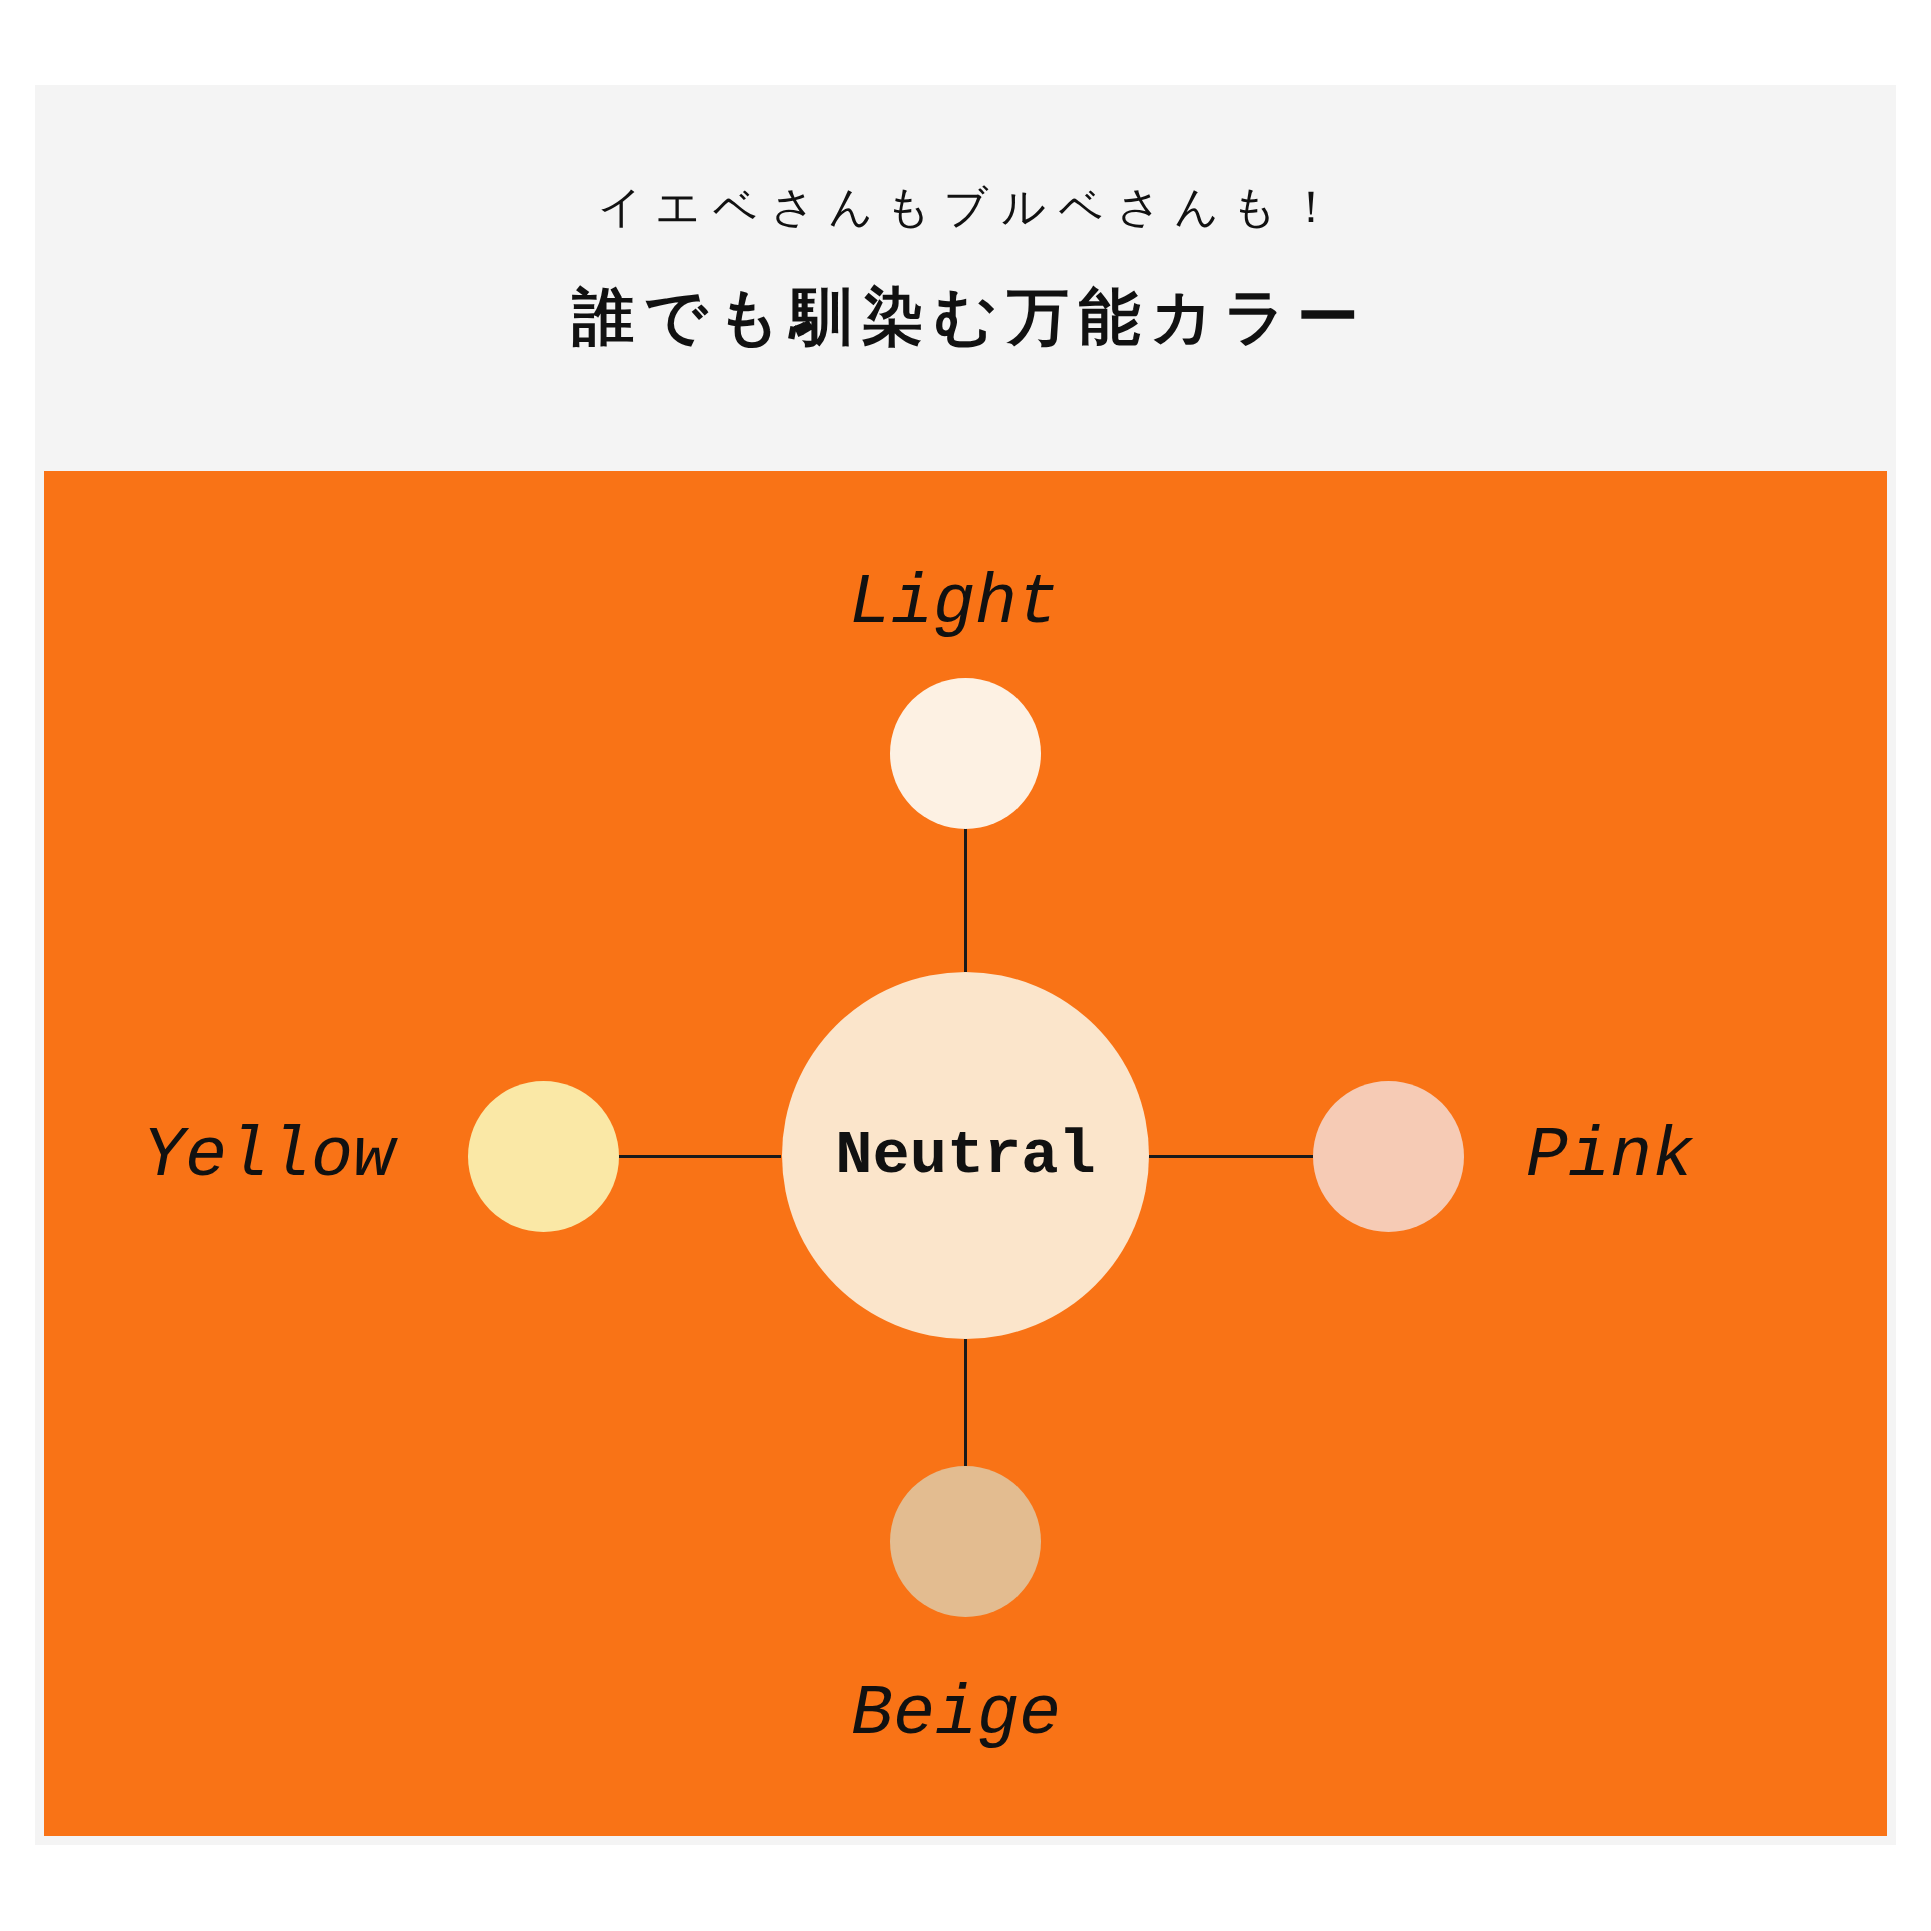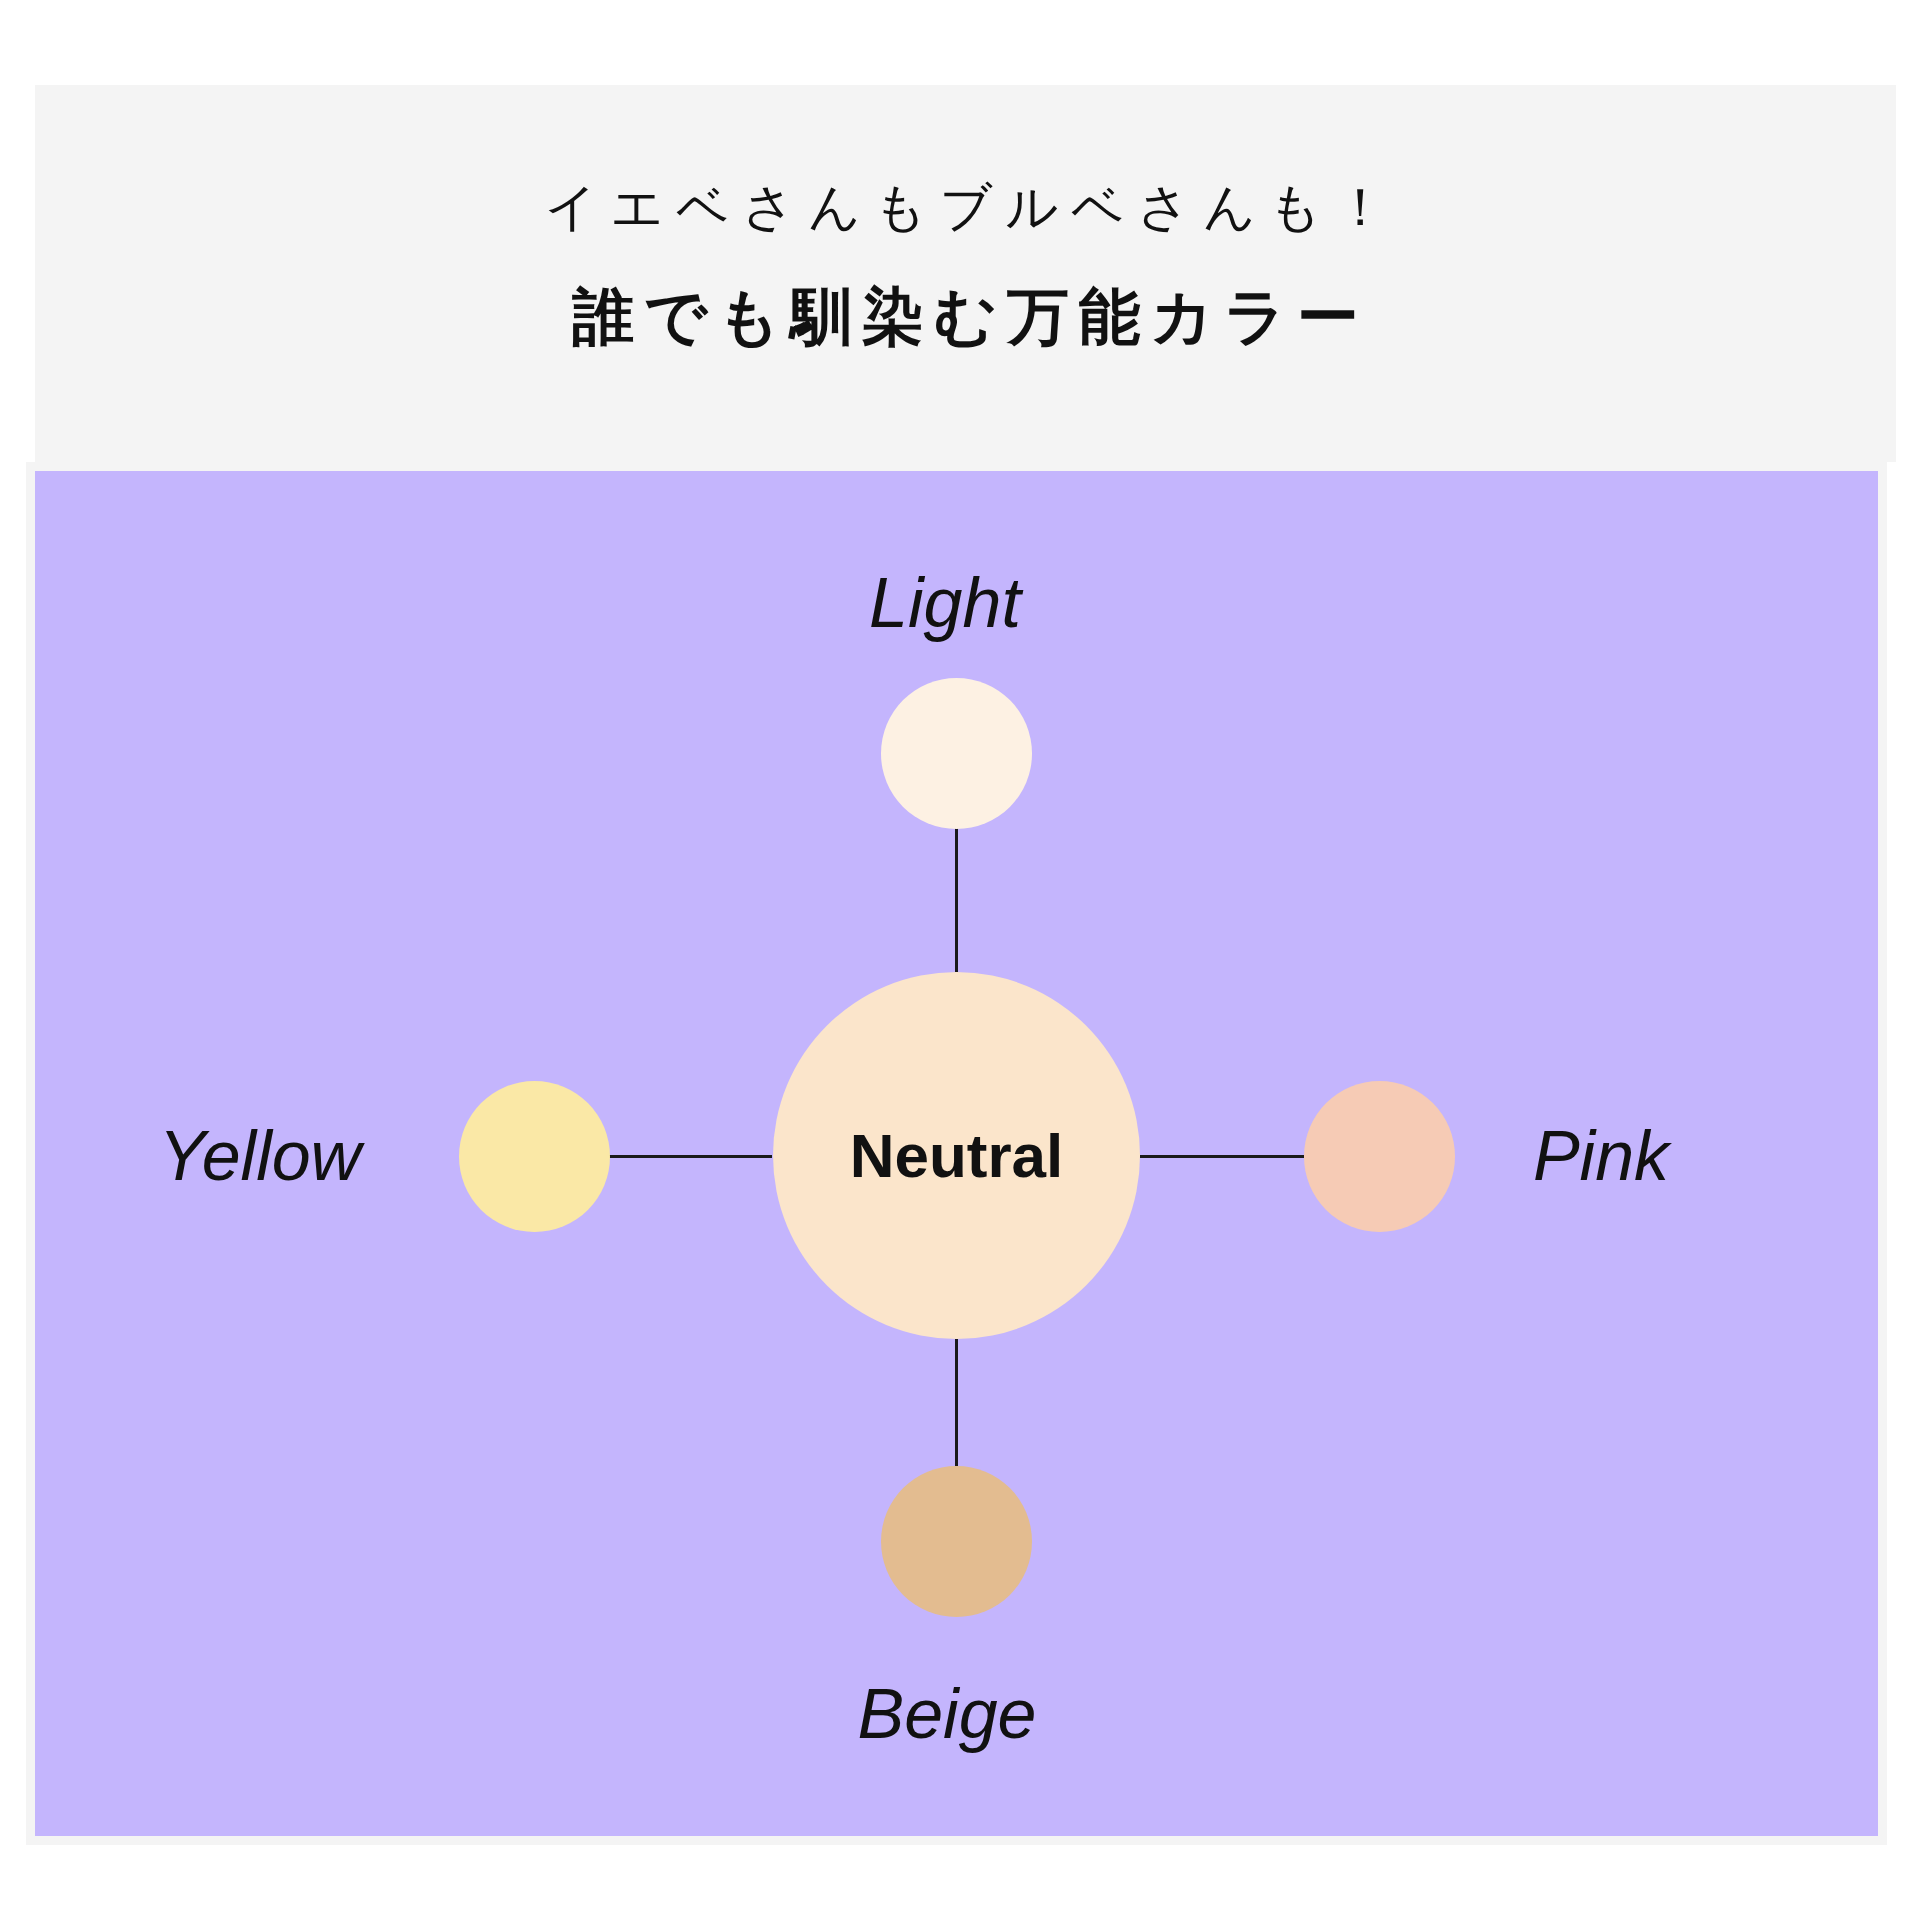--- a/index.html
+++ b/index.html
@@ -18,45 +18,46 @@
     left: 35px; top: 85px;
     width: 1861px; height: 377px;
     display: flex;
     flex-direction: column;
     align-items: center;
     justify-content: flex-start;
     padding-top: 93px;
     box-sizing: border-box;
   }
   .subtitle {
-    font-size: 52px;
+    font-size: 44px;
     font-weight: 500;
     letter-spacing: 12.6px;
     line-height: 58px;
     color: #111111;
     text-indent: 12.6px;
   }
   .title {
     margin: 23px 0 0 0;
     font-size: 62px;
     font-weight: 700;
     letter-spacing: 9.7px;
     line-height: 116px;
     color: #111111;
     text-indent: 9.7px;
   }
 
   
   .board {
     position: absolute;
-    left: 26px; top: 462px;
+    left: 35px; top: 462px;
     width: 1861px; height: 1383px;
-    background: #c4b5fd;
+    background: #f97316;
     border: 9.7px solid #f4f4f4;
     box-sizing: border-box;
+    font-family: Liberation Mono, monospace;
   }
 
   .node {
     position: absolute;
     width: 151px; height: 151px;
     border-radius: 50%;
   }
   .node-light  { left: 846px;  top: 207px;  }
   .node-yellow { left: 424px;  top: 610px;  }
   .node-pink   { left: 1269px; top: 610px;  }

